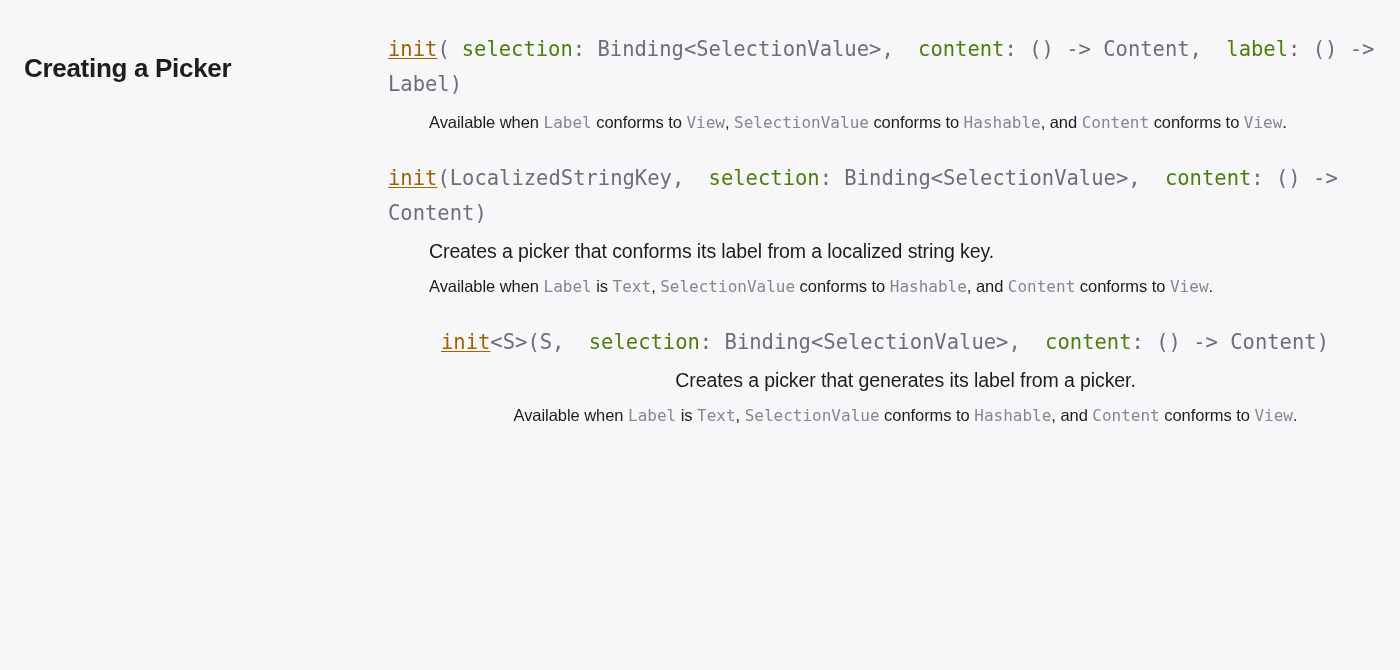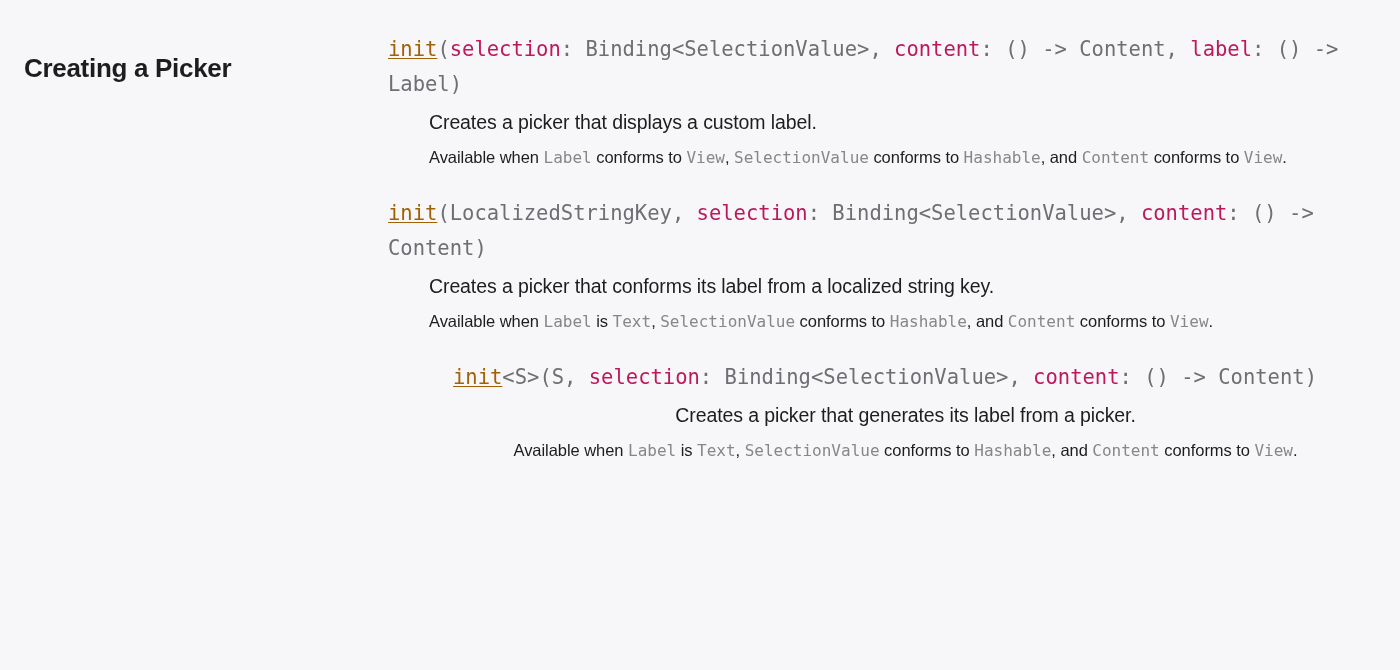--- a/index.html
+++ b/index.html
@@ -61,21 +61,22 @@
     white-space: normal;
   }
   .decl .lnk {
     color: #a16207;
     text-decoration: underline;
     text-underline-offset: 2px;
     text-decoration-thickness: 1px;
     cursor: pointer;
   }
   .decl .param {
-    color: #be185d;
+    color: #4d7c0f;
+    margin-left: 12px;
   }
   .decl .punct,
   .decl .type {
     color: #6e6e73;
   }
 
   
   .topic-body {
     padding-left: 41px;
   }
@@ -107,21 +108,20 @@
 
 <div class="page">
 
   <h2 class="section-title">Creating a Picker</h2>
 
   <div class="content-col">
 
   <div class="topic">
         <div class="decl"><span class="lnk">init</span><span class="punct">(</span><span class="param">selection</span><span class="punct">: </span><span class="type">Binding&lt;SelectionValue&gt;</span><span class="punct">, </span><span class="param">content</span><span class="punct">: </span><span class="type">() -&gt; Content</span><span class="punct">, </span><span class="param">label</span><span class="punct">: </span><span class="type">() -&gt; Label)</span></div>
         <div class="topic-body">
-          <p class="abstract">Creates a picker that displays a custom label.</p>
           <p class="availability"><span>Available when </span><span class="mono">Label</span><span> conforms to </span><span class="mono">View</span><span>, </span><span class="mono">SelectionValue</span><span> conforms to </span><span class="mono">Hashable</span><span>, and </span><span class="mono">Content</span><span> conforms to </span><span class="mono">View</span><span>.</span></p>
         </div>
       </div>
       <div class="topic">
         <div class="decl"><span class="lnk">init</span><span class="punct">(</span><span class="type">LocalizedStringKey</span><span class="punct">, </span><span class="param">selection</span><span class="punct">: </span><span class="type">Binding&lt;SelectionValue&gt;</span><span class="punct">, </span><span class="param">content</span><span class="punct">: </span><span class="type">() -&gt; Content)</span></div>
         <div class="topic-body">
           <p class="abstract">Creates a picker that conforms its label from a localized string key.</p>
           <p class="availability"><span>Available when </span><span class="mono">Label</span><span> is </span><span class="mono">Text</span><span>, </span><span class="mono">SelectionValue</span><span> conforms to </span><span class="mono">Hashable</span><span>, and </span><span class="mono">Content</span><span> conforms to </span><span class="mono">View</span><span>.</span></p>
         </div>
       </div>

